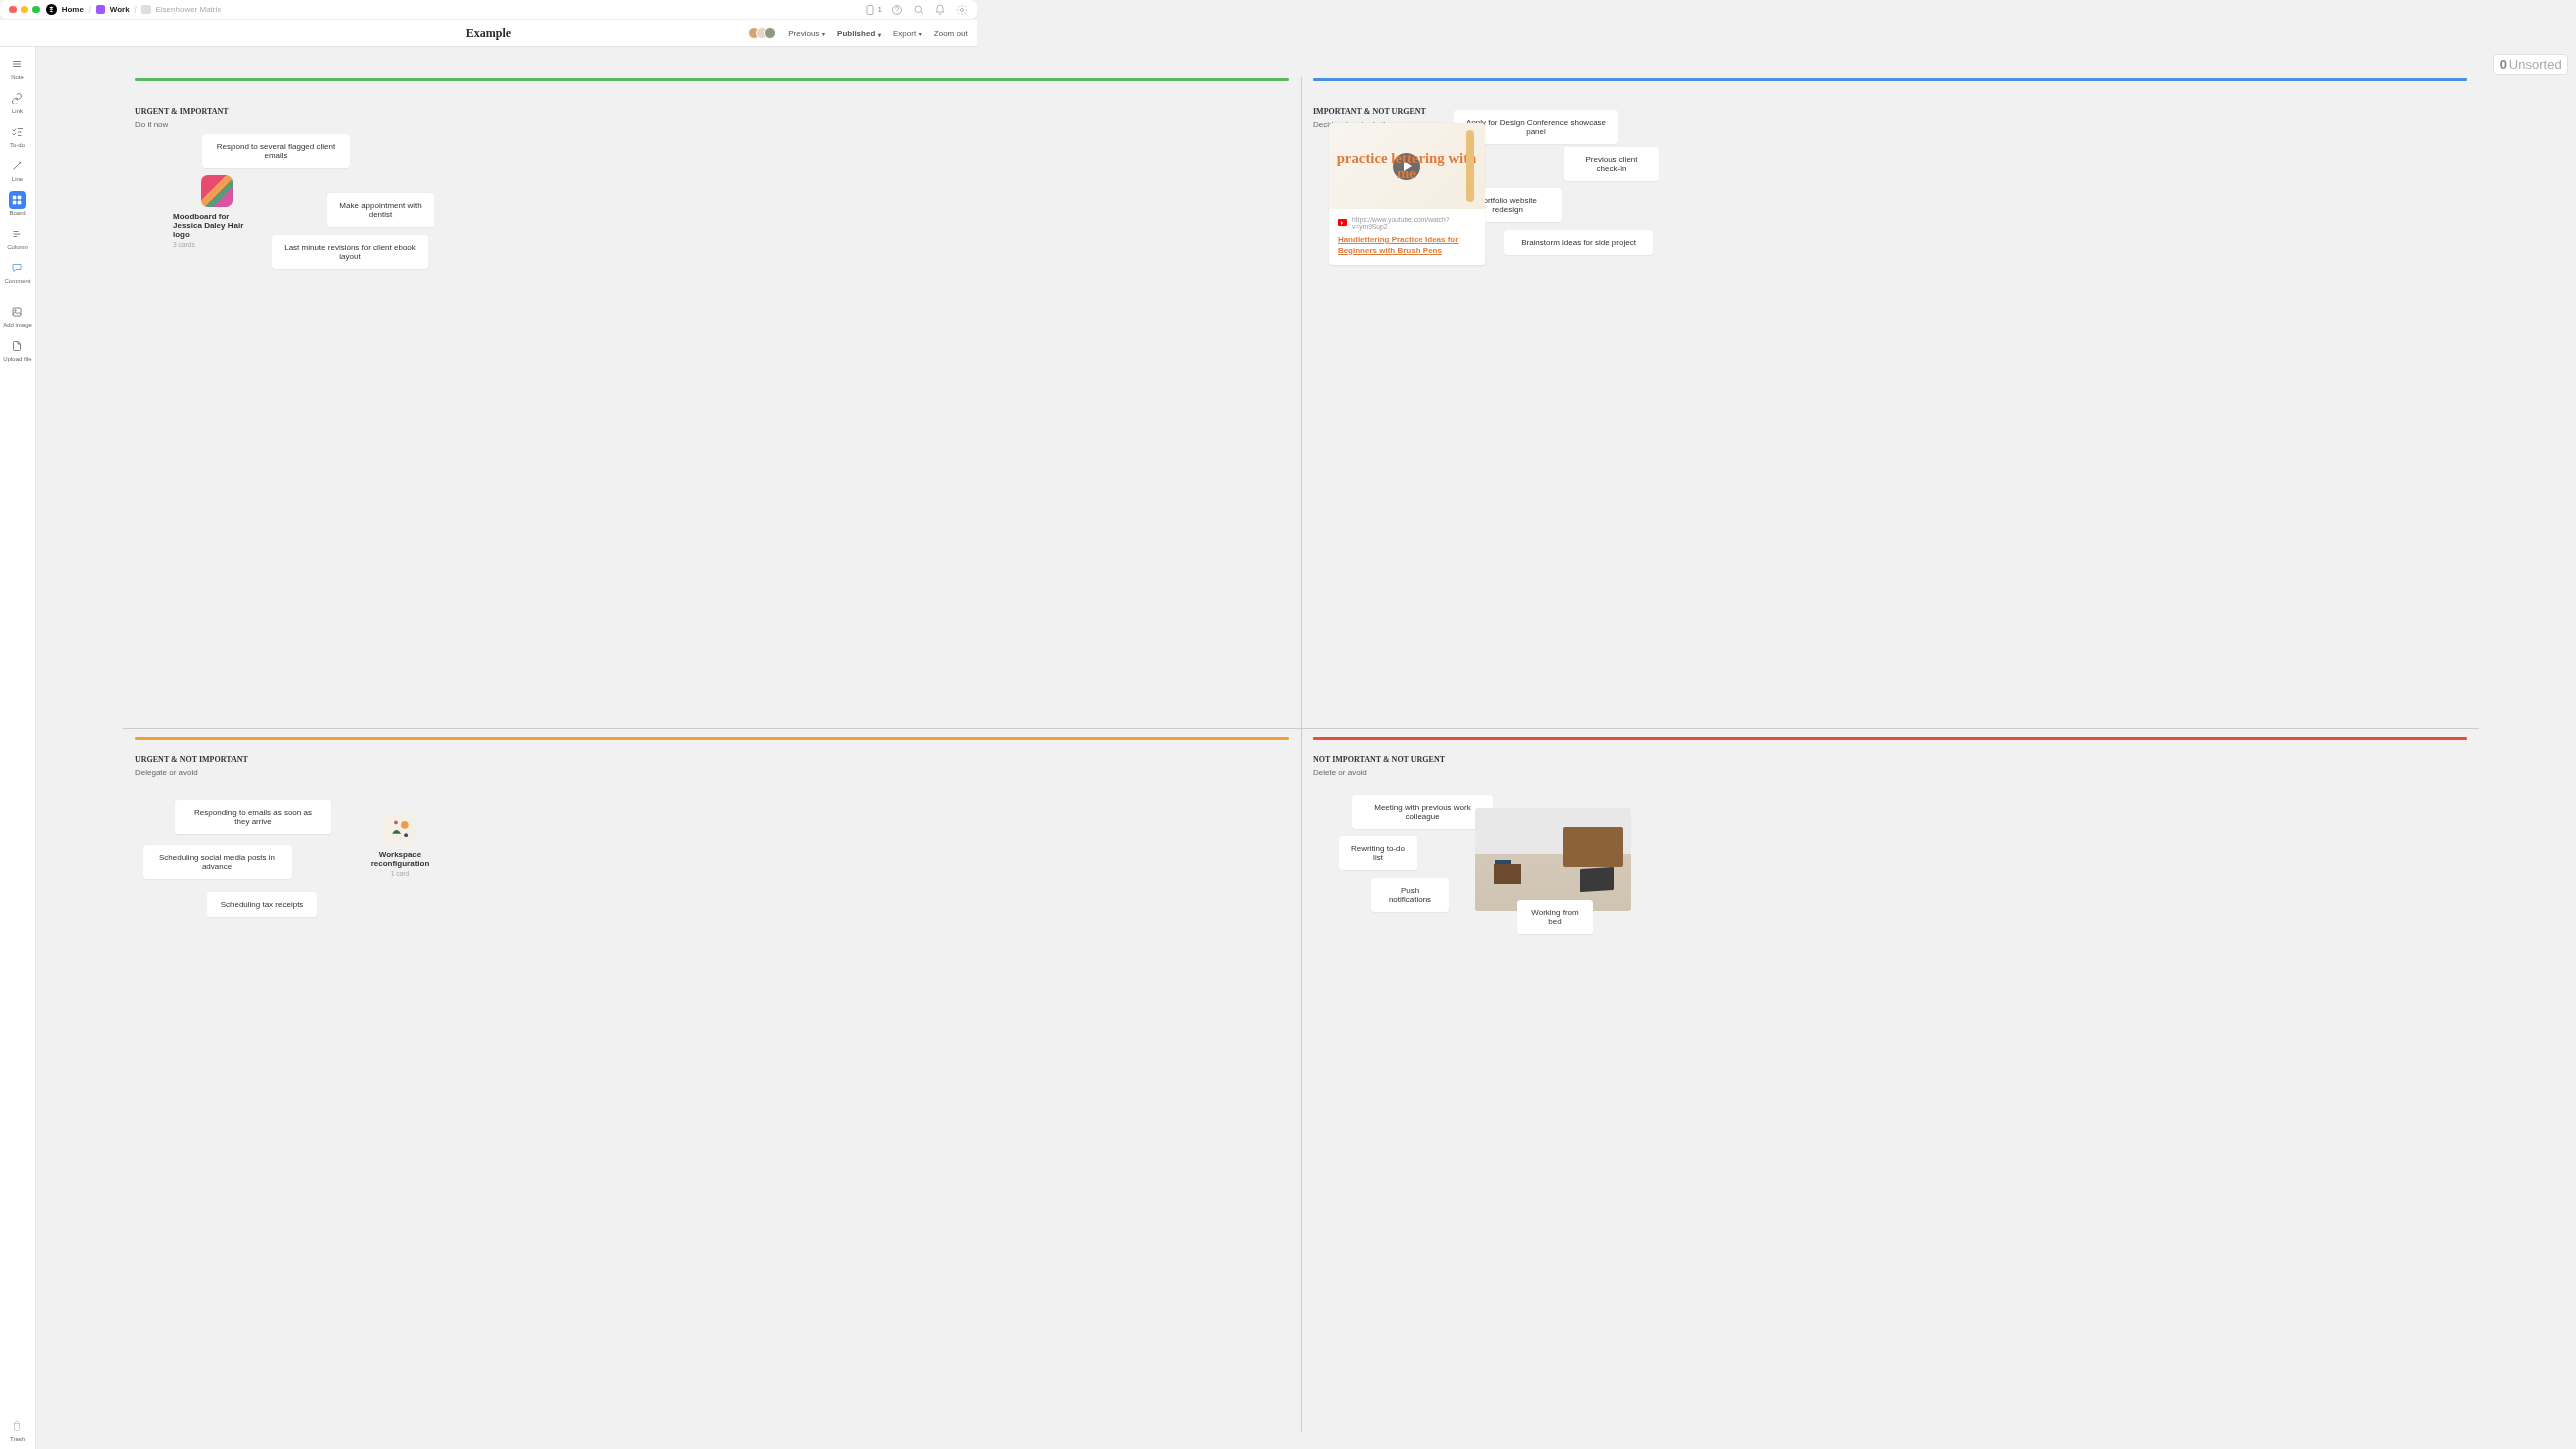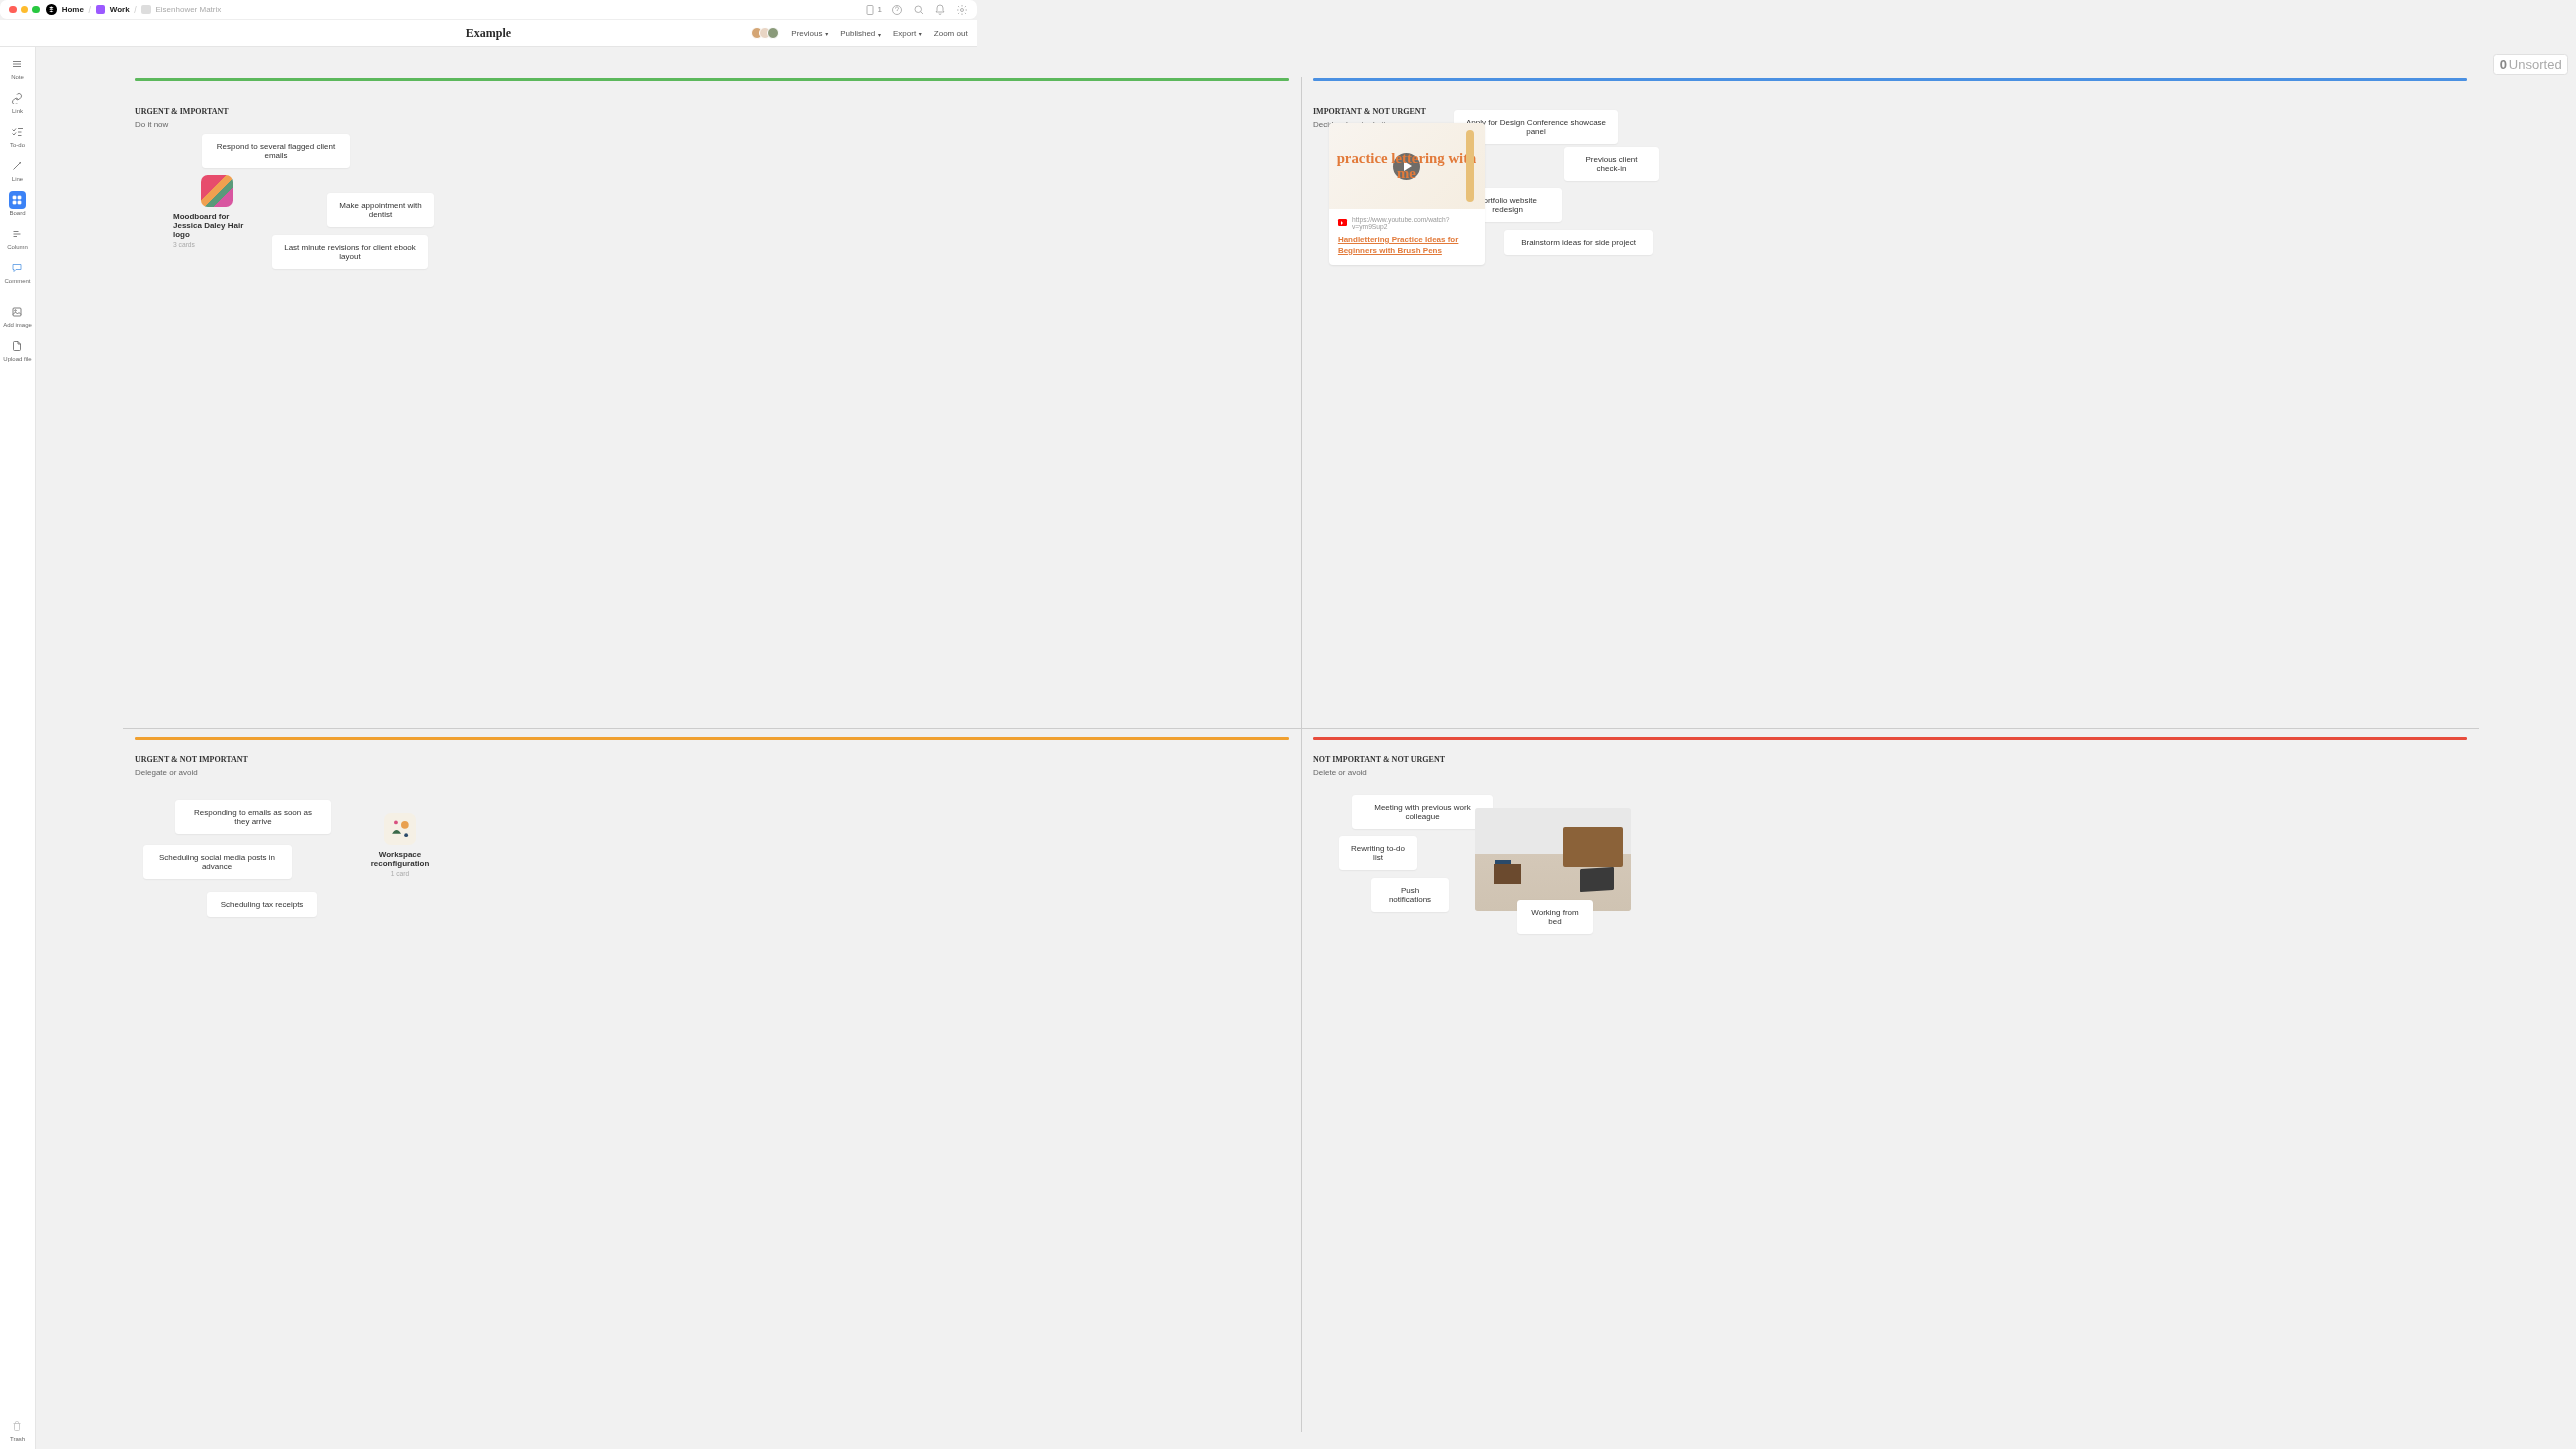--- a/index.html
+++ b/index.html
@@ -24,21 +24,21 @@
 .badge-count { display:flex; align-items:center; gap:2px; color:#888; font-size:8px;}
 .top-icon { width: 12px; height: 12px; stroke: #999; fill: none; stroke-width: 1.5; }
 
 
 .header { height: 27px; background: #fff; display: flex; align-items: center; justify-content: center; border-bottom: 0.7px solid #e5e5e5; position: relative; }
 .page-title { font-size: 12px; font-weight: 700; font-family: Georgia, serif; color: #2a2a2a; }
 .header-right { position: absolute; right: 9.4px; display: flex; align-items: center; gap: 12px; font-size: 8px; color: #555; }
 .avatars { display: flex; }
 .avatars span { width: 12px; height: 12px; border-radius: 50%; border: 1.3px solid #fff; margin-left: -4px; display:inline-block; }
 .hdr-item { display:flex; align-items:center; gap:2.7px; cursor:pointer; }
-.hdr-bold { font-weight: 400; align-items: flex-end; }
+.hdr-bold { font-weight: 700; align-items: flex-end; }
 .caret { font-size: 6px; }
 
 
 .sidebar { position: absolute; left: 0; top: 47px; bottom: 0; width: 36px; background: #fff; border-right: 0.7px solid #e5e5e5; display: flex; flex-direction: column; align-items: center; padding-top: 4px; gap: 0px; }
 .side-item { display: flex; flex-direction: column; align-items: center; gap: 1.3px; padding: 4px 0 5.4px; width: 100%; cursor: pointer; }
 .side-icon { width: 17.4px; height: 17.4px; border-radius: 4px; display: flex; align-items: center; justify-content: center; }
 .side-icon svg { width: 12px; height: 12px; stroke: #555; fill: none; stroke-width: 1.5; }
 .side-icon.active { background: #3b82f6; }
 .side-icon.active svg { stroke: #fff; fill:#fff; }
 .side-label { font-size: 6px; color: #666; }

